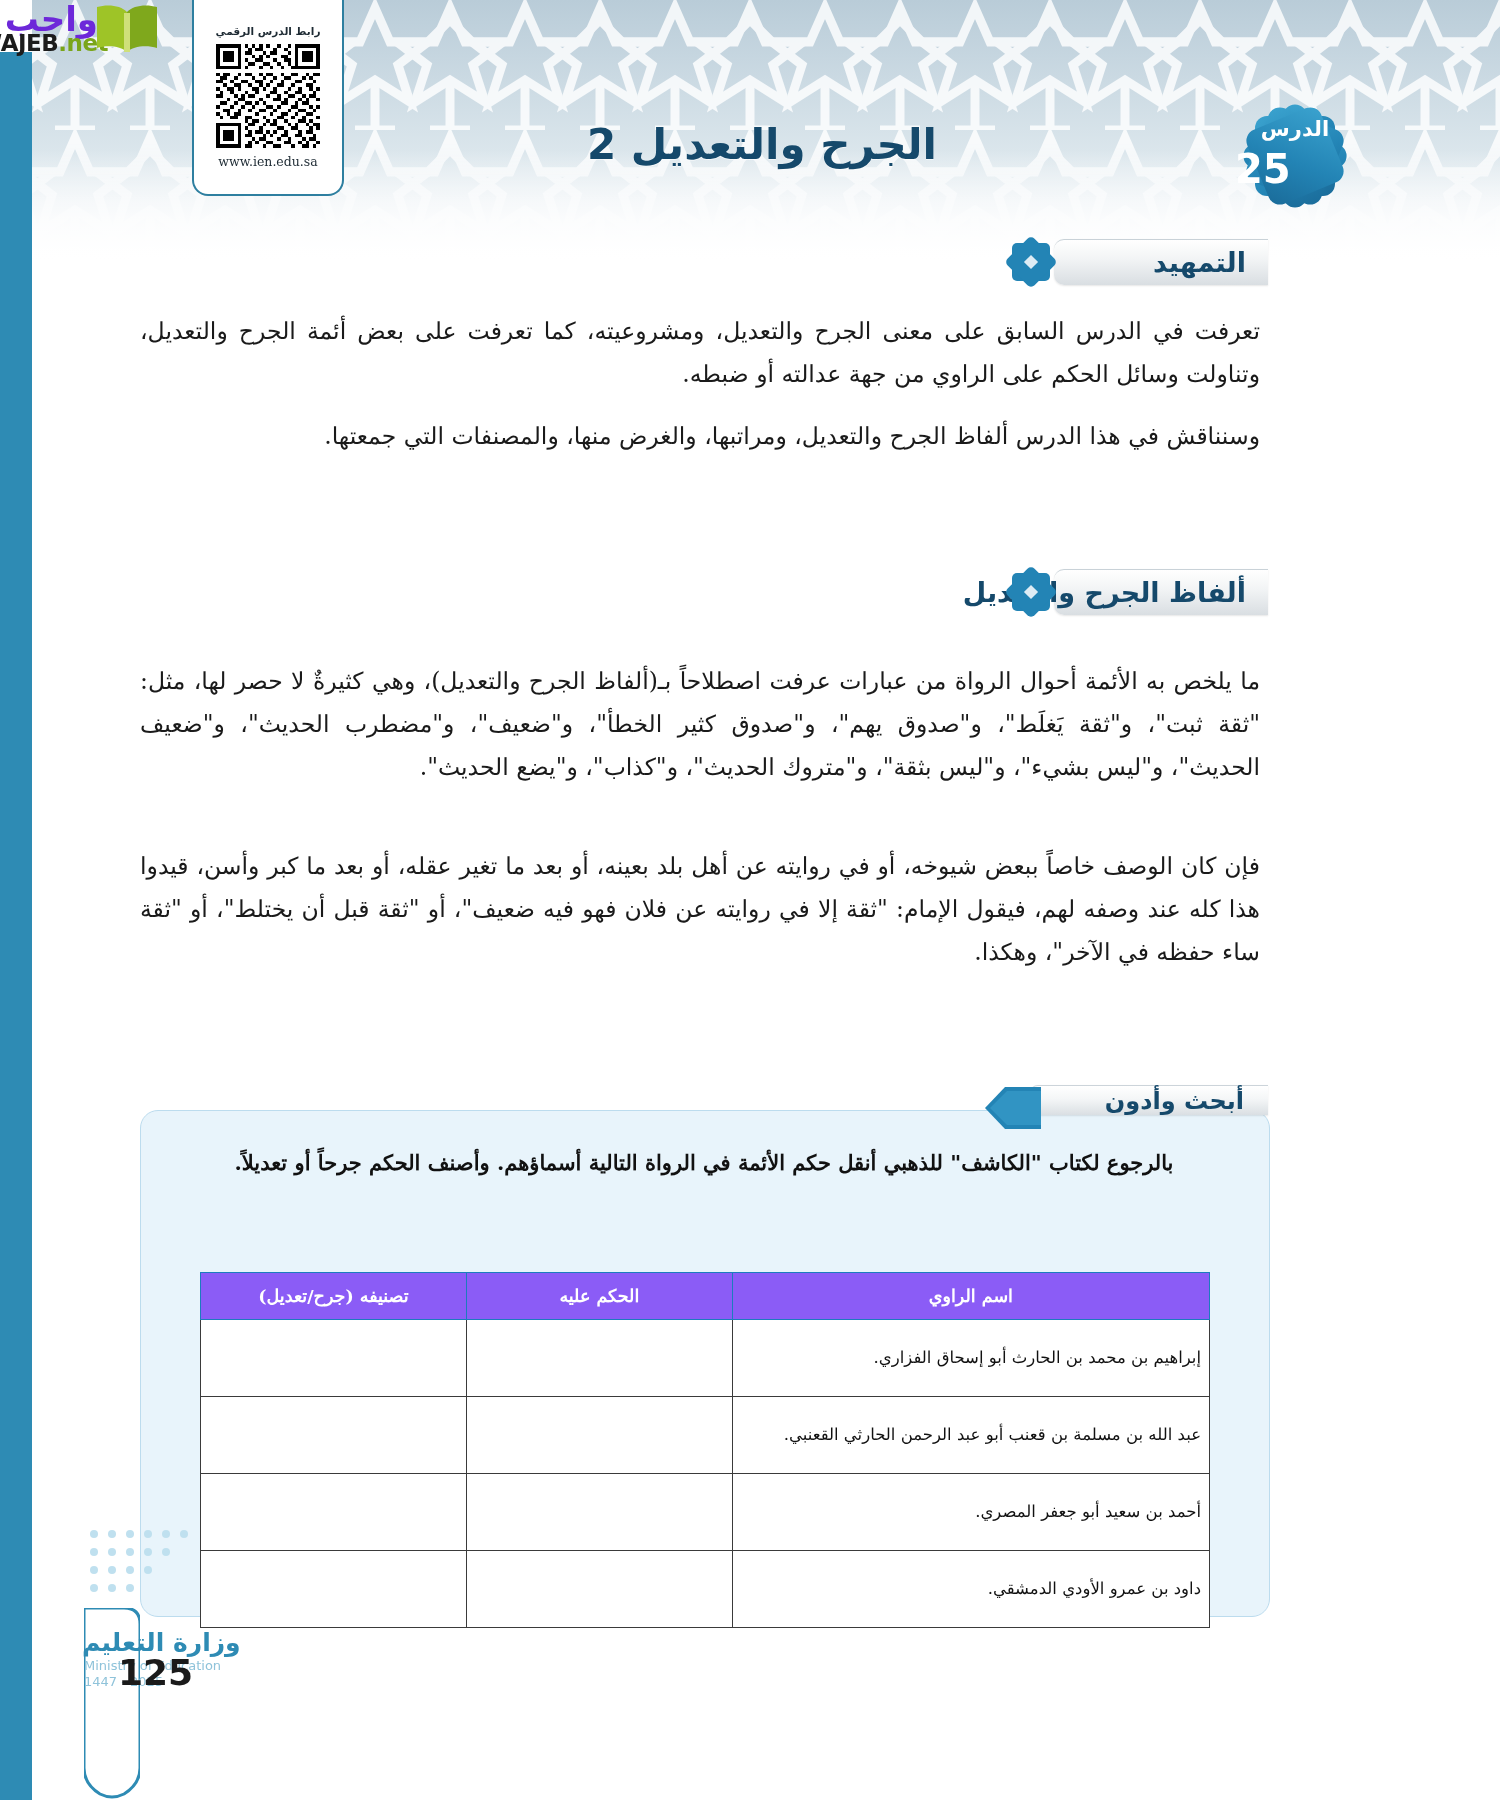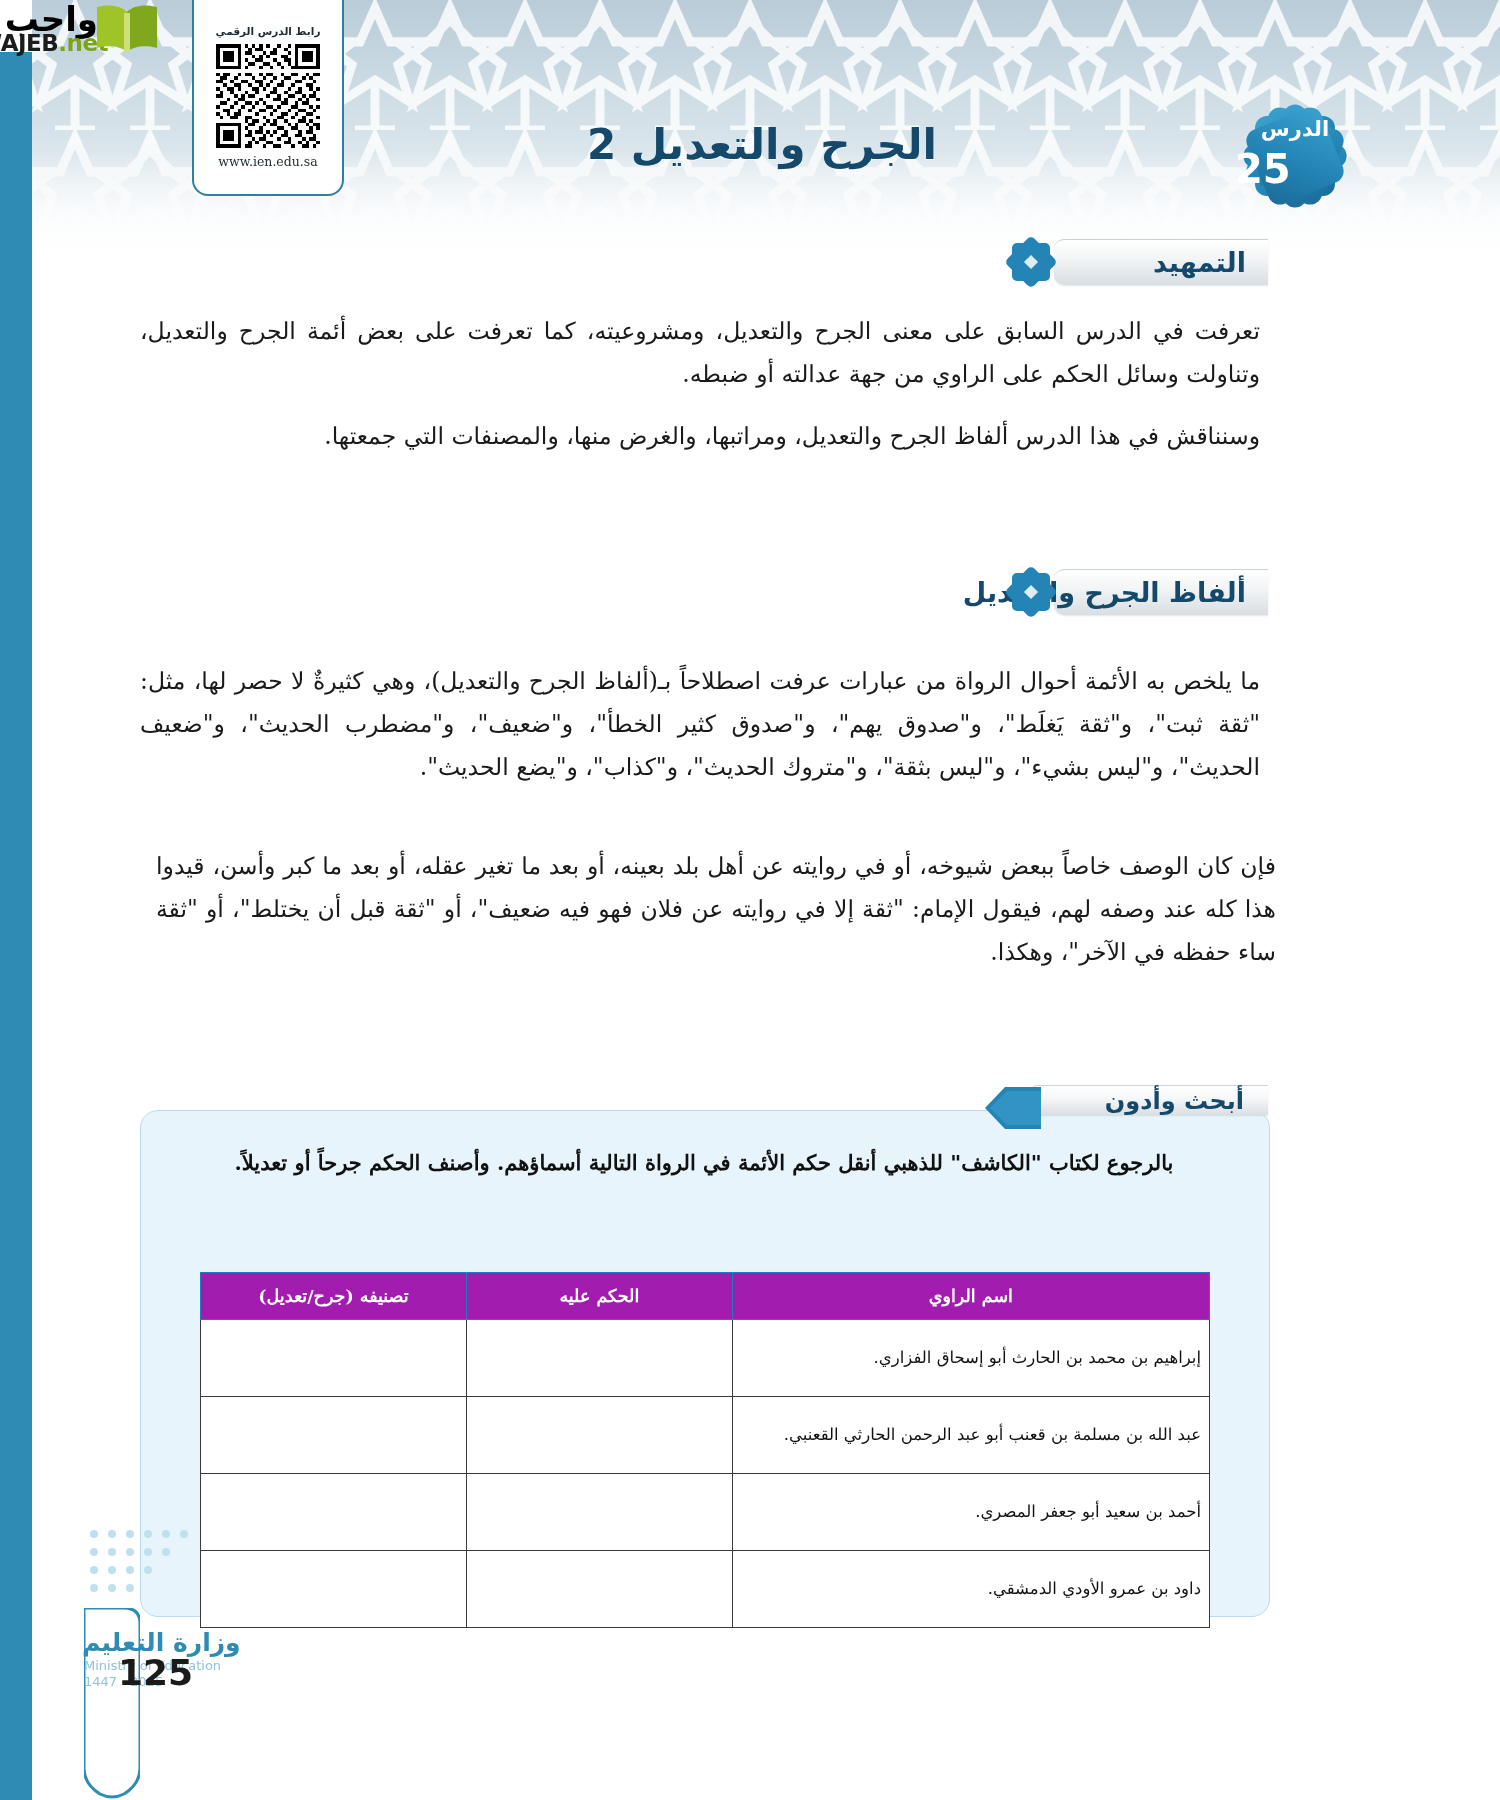--- a/index.html
+++ b/index.html
@@ -32,21 +32,21 @@
   }
   .rail-top{
     position:absolute;left:0;top:0;width:32px;height:52px;background:#ffffff;
   }
 
   
   .wajeb{
     position:absolute;left:6px;top:2px;width:200px;height:58px;z-index:40;
   }
   .wajeb-ar{
-    position:absolute;right:108px;top:0px;font-size:34px;font-weight:bold;color:#000000;
+    position:absolute;right:108px;top:0px;font-size:34px;font-weight:bold;color:#6d28d9;
     font-family:"DejaVu Sans","Liberation Sans",sans-serif;line-height:1;
   }
   .wajeb-en{
     position:absolute;right:98px;top:30px;font-size:23px;font-weight:bold;color:#1c1c1c;
     letter-spacing:-.5px;line-height:1;
   }
   .wajeb-en .net{color:#7aa51a;}
   .wajeb-book{
     position:absolute;left:85px;top:0px;width:72px;height:52px;
   }
@@ -143,21 +143,21 @@
     text-align:center;
     font-family:"DejaVu Serif","Liberation Serif",serif;
   }
 
   
   table.raw-table{
     position:absolute;left:200px;top:1272px;width:1010px;
     border-collapse:collapse;table-layout:fixed;
   }
   table.raw-table th{
-    background:#a21caf;color:#ffffff;font-size:17.5px;font-weight:bold;
+    background:#8b5cf6;color:#ffffff;font-size:17.5px;font-weight:bold;
     height:42px;border:1px solid #1c7cbe;padding:2px 8px;
     font-family:"DejaVu Serif","Liberation Serif",serif;
   }
   table.raw-table td{
     background:#ffffff;border:1px solid #3a3a3a;height:64px;
     font-size:16.5px;color:#111111;padding:6px 8px;vertical-align:middle;
     font-family:"DejaVu Serif","Liberation Serif",serif;line-height:1.5;
   }
   .col-name{width:48%;}
   .col-ruling{width:26%;}
@@ -501,21 +501,21 @@
       <rect x="-19" y="-19" width="38" height="38" rx="5"></rect>
       <rect x="-19" y="-19" width="38" height="38" rx="5" transform="rotate(45)"></rect>
     </g>
     <g transform="translate(29,29)" fill="#ffffff" opacity=".85">
       <rect x="-5" y="-5" width="10" height="10" transform="rotate(45)"></rect>
     </g>
   </svg>
 </div>
 
 <div class="para" style="left:140px;top:660px;width:1120px;">ما يلخص به الأئمة أحوال الرواة من عبارات عرفت اصطلاحاً بـ(ألفاظ الجرح والتعديل)، وهي كثيرةٌ لا حصر لها، مثل: "ثقة ثبت"، و"ثقة يَغلَط"، و"صدوق يهم"، و"صدوق كثير الخطأ"، و"ضعيف"، و"مضطرب الحديث"، و"ضعيف الحديث"، و"ليس بشيء"، و"ليس بثقة"، و"متروك الحديث"، و"كذاب"، و"يضع الحديث".</div>
-<div class="para" style="left:156px;top:845px;width:1120px;">فإن كان الوصف خاصاً ببعض شيوخه، أو في روايته عن أهل بلد بعينه، أو بعد ما تغير عقله، أو بعد ما كبر وأسن، قيدوا هذا كله عند وصفه لهم، فيقول الإمام: "ثقة إلا في روايته عن فلان فهو فيه ضعيف"، أو "ثقة قبل أن يختلط"، أو "ثقة ساء حفظه في الآخر"، وهكذا.</div>
+<div class="para" style="left:140px;top:845px;width:1120px;">فإن كان الوصف خاصاً ببعض شيوخه، أو في روايته عن أهل بلد بعينه، أو بعد ما تغير عقله، أو بعد ما كبر وأسن، قيدوا هذا كله عند وصفه لهم، فيقول الإمام: "ثقة إلا في روايته عن فلان فهو فيه ضعيف"، أو "ثقة قبل أن يختلط"، أو "ثقة ساء حفظه في الآخر"، وهكذا.</div>
 
 <div class="activity-panel"></div>
 
 <div class="activity-tab">
   <div class="at-bar">
     <span class="at-text">أبحث وأدون</span>
   </div>
   <svg class="at-arrow" viewBox="0 0 58 42">
     <path d="M56 0 L20 0 L0 21 L20 42 L56 42 Z" fill="#2384b5"></path>
     <path d="M56 4 L22 4 L5 21 L22 38 L56 38 Z" fill="#3ea2cd" opacity=".55"></path>

